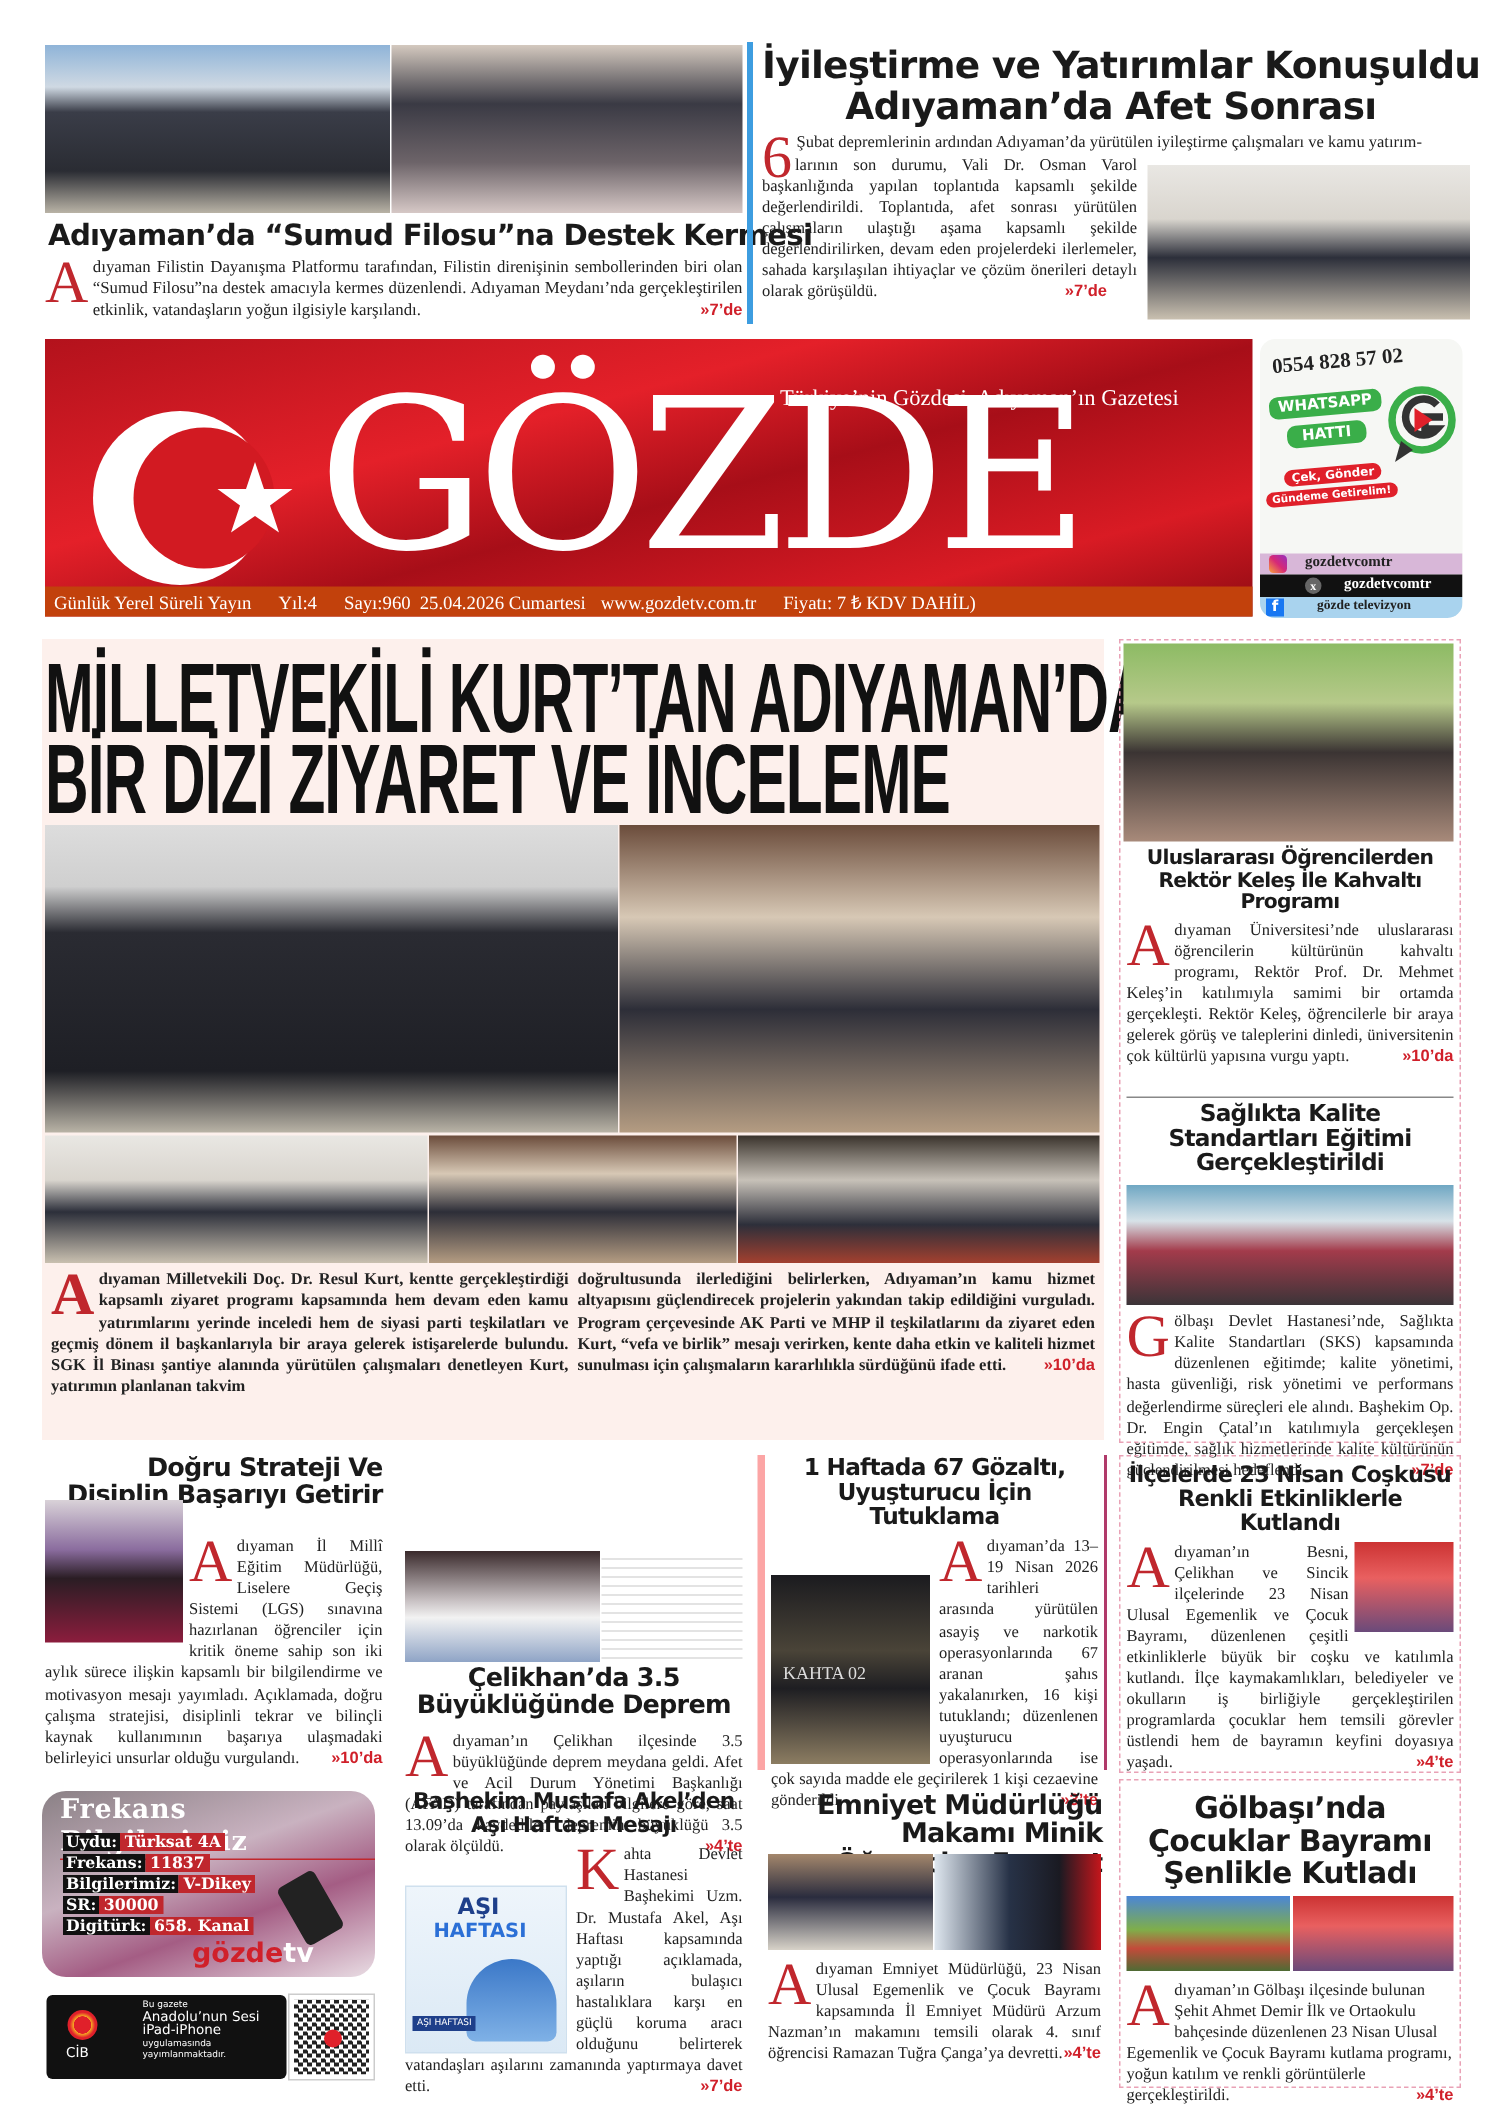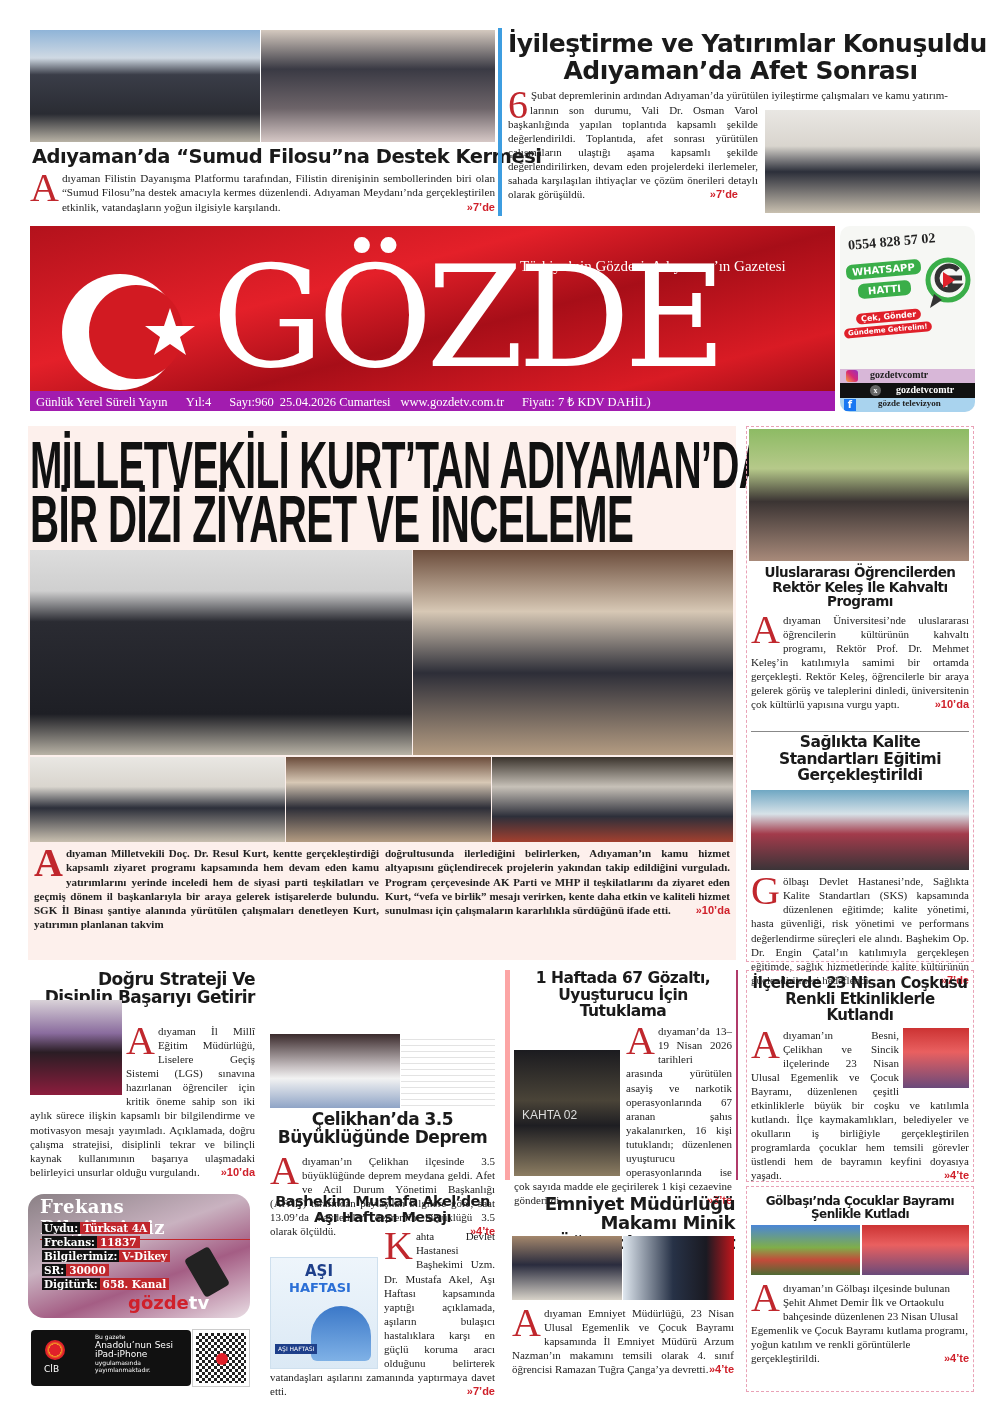--- a/index.html
+++ b/index.html
@@ -11,21 +11,21 @@
 .ph-office{background:linear-gradient(180deg,#6b4c3b 0%,#d7c8b5 30%,#2d2e38 60%,#b49c82 100%)}
 .ph-park{background:linear-gradient(180deg,#8dbb64 0%,#b6c98a 30%,#3b3433 55%,#a88a7a 100%)}
 .ph-class{background:linear-gradient(180deg,#6fa7c3 0%,#d7e2e8 30%,#a33b4b 55%,#3b3438 100%)}
 .ph-red{background:linear-gradient(180deg,#c33 0%,#e96060 40%,#6a4a7a 100%)}
 h2.hl{font-family:"DejaVu Sans",sans-serif;font-weight:bold;color:#1a1a1a;letter-spacing:-0.5px;line-height:1.08}
 .body{font-size:11.2px;line-height:1.28;text-align:justify;color:#222}
 .drop{float:left;font-size:40px;line-height:30px;color:#c0272d;margin:2px 3px 0 0;font-family:"Liberation Serif",serif}
 .ref{color:#d0202a;font-family:"Liberation Sans",sans-serif;font-weight:bold;font-size:11px;float:right}
 .dash{border:1.5px dashed #e9a2b6}
 .masthead{left:30px;top:226px;width:805px;height:185px;background:linear-gradient(165deg,#b3121c 0%,#e42029 35%,#a70e18 55%,#d91b24 80%,#8d0a12 100%)}
-.mast-bar{left:30px;top:391px;width:805px;height:20px;background:#a21caf;color:#fff;font-size:12.5px;font-family:"Liberation Serif",serif;padding:2px 6px;white-space:nowrap}
+.mast-bar{left:30px;top:391px;width:805px;height:20px;background:#c2410c;color:#fff;font-size:12.5px;font-family:"Liberation Serif",serif;padding:2px 6px;white-space:nowrap}
 .mast-bar span{margin-right:18px}
 .gozde{font-family:"DejaVu Serif",serif;color:#fff;font-size:140px;letter-spacing:-6px;line-height:1}
 .big-title{font-family:"Liberation Sans",sans-serif;font-weight:bold;font-size:58px;color:#111;transform:scaleX(0.62);transform-origin:left top;letter-spacing:-1px;line-height:1;white-space:nowrap}
 </style>
 </head>
 <body>
 
 <div class="abs" style="left:30px;top:30px;width:465px;height:190px;">
   <div class="photo ph-crowd" style="left:0;top:0;width:230px;height:112px;"></div>
   <div class="photo ph-room" style="left:231px;top:0;width:234px;height:112px;background:linear-gradient(180deg,#d4c9bf 0%,#3a3a44 35%,#6d6469 70%,#d6c8c6 100%)"></div>
@@ -144,21 +144,21 @@
   <div class="abs body" style="left:0;top:126px;width:225px;font-size:11px">
     <span class="drop">A</span><span>dıyaman’ın Çelikhan ilçesinde 3.5 büyüklüğünde deprem meydana geldi. Afet ve Acil Durum Yönetimi Başkanlığı (AFAD) tarafından paylaşılan bilgilere göre, saat 13.09’da kaydedilen depremin büyüklüğü 3.5 olarak ölçüldü.</span>
     <span class="ref">»4’te</span>
   </div>
 </div>
 
 <div class="abs" style="left:505px;top:970px;width:233px;height:210px;border-left:5px solid #fca5a5;border-right:2px solid #b03a6a;padding:0 4px">
   <h2 class="hl" style="font-size:15.5px;text-align:center">1 Haftada 67 Gözaltı, Uyuşturucu İçin Tutuklama</h2>
   <div class="body" style="margin-top:4px;font-size:11px">
     <div class="photo" style="position:relative;float:left;width:106px;height:126px;margin:26px 6px 0 0;background:linear-gradient(180deg,#1b1b1f 0%,#4a4438 40%,#1e1e22 60%,#8c7d62 100%)">
-      <span class="abs" style="left:8px;top:58px;color:#ddd;font-size:12px;font-family:Liberation Sans, sans-serif">KAHTA 02</span>
+      <span class="abs" style="left:8px;top:58px;color:#ddd;font-size:12px;font-family:Liberation Serif, serif">KAHTA 02</span>
     </div>
     <span class="drop">A</span><span>dıyaman’da 13–19 Nisan 2026 tarihleri arasında yürütülen asayiş ve narkotik operasyonlarında 67 aranan şahıs yakalanırken, 16 kişi tutuklandı; düzenlenen uyuşturucu operasyonlarında ise çok sayıda madde ele geçirilerek 1 kişi cezaevine gönderildi.</span>
     <span class="ref">»3’te</span>
   </div>
 </div>
 
 <div class="abs dash" style="left:746px;top:970px;width:228px;height:212px;padding:4px">
   <h2 class="hl" style="font-size:15px;text-align:center">İlçelerde 23 Nisan Coşkusu Renkli Etkinliklerle Kutlandı</h2>
   <div class="body" style="margin-top:4px;font-size:11px">
     <div class="photo ph-red" style="position:relative;float:right;width:66px;height:60px;margin-left:4px"></div>
@@ -215,21 +215,21 @@
   <h2 class="hl" style="font-size:18px;text-align:right">Emniyet Müdürlüğü Makamı Minik Öğrenciye Emanet Edildi</h2>
   <div class="photo ph-office" style="left:2px;top:42px;width:110px;height:64px;background:linear-gradient(180deg,#a4876c 0%,#2a2c3e 45%,#d7d2c8 100%)"></div>
   <div class="photo ph-office" style="left:113px;top:42px;width:111px;height:64px;background:linear-gradient(90deg,#dfe7ef 0%,#273247 45%,#1a1a22 75%,#c4161c 100%)"></div>
   <div class="abs body" style="left:2px;top:112px;width:222px;font-size:11px">
     <span class="drop">A</span><span>dıyaman Emniyet Müdürlüğü, 23 Nisan Ulusal Egemenlik ve Çocuk Bayramı kapsamında İl Emniyet Müdürü Arzum Nazman’ın makamını temsili olarak 4. sınıf öğrencisi Ramazan Tuğra Çanga’ya devretti.</span>
     <span class="ref">»4’te</span>
   </div>
 </div>
 
 <div class="abs dash" style="left:746px;top:1186px;width:228px;height:206px;padding:4px">
-  <h2 class="hl" style="font-size:12px;text-align:center;margin-top:4px">Gölbaşı’nda Çocuklar Bayramı Şenlikle Kutladı</h2>
+  <h2 class="hl" style="font-size:20px;text-align:center;margin-top:4px">Gölbaşı’nda Çocuklar Bayramı Şenlikle Kutladı</h2>
   <div style="display:flex;gap:2px;margin-top:4px">
     <div class="photo ph-park" style="position:relative;width:110px;height:50px;background:linear-gradient(180deg,#4b86d6 0%,#7fae4a 45%,#c34b3a 70%,#4e6b34 100%)"></div>
     <div class="photo ph-red" style="position:relative;width:108px;height:50px;"></div>
   </div>
   <div class="body" style="margin-top:6px;font-size:11px;text-align:left">
     <span class="drop">A</span><span>dıyaman’ın Gölbaşı ilçesinde bulunan Şehit Ahmet Demir İlk ve Ortaokulu bahçesinde düzenlenen 23 Nisan Ulusal Egemenlik ve Çocuk Bayramı kutlama programı, yoğun katılım ve renkli görüntülerle gerçekleştirildi.</span>
     <span class="ref">»4’te</span>
   </div>
 </div>
 

